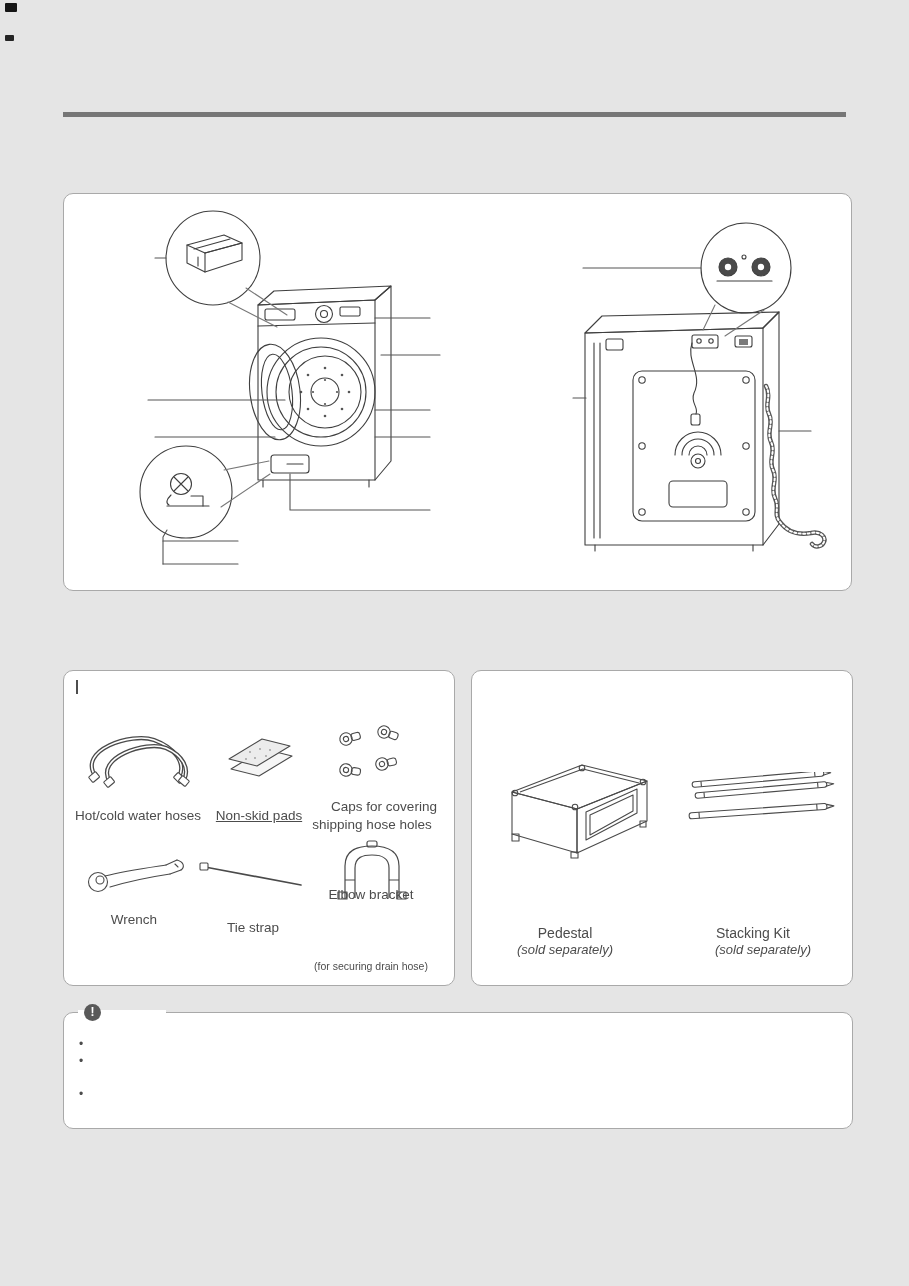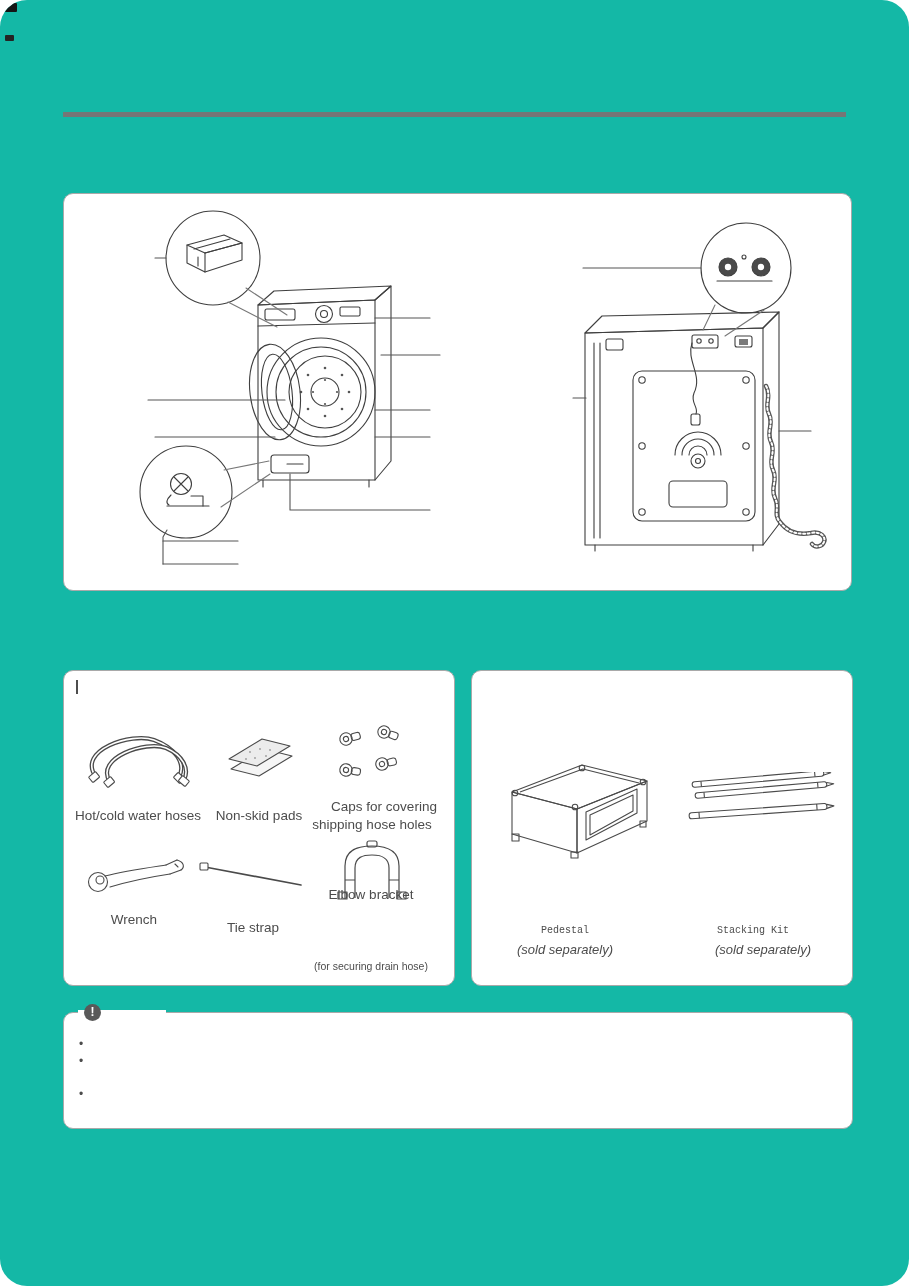--- a/index.html
+++ b/index.html
@@ -1,36 +1,36 @@
 <!DOCTYPE html>
 <html><head>
 <meta charset="utf-8">
 <style>
   * { box-sizing: border-box; margin: 0; padding: 0; }
   html,body { background:#ffffff; }
   body { font-family:"Liberation Sans", sans-serif; color:#4a4a4a; }
-  .page { position:relative; width:909px; height:1286px; background:#14b8a6; overflow:hidden;border-radius:27px; }
+  .page { position:relative; width:909px; height:1286px; background:#e5e5e5; overflow:hidden; }
   .abs { position:absolute; }
 
   .print-mark-1 { left:5px; top:3px; width:12px; height:9px; background:#151515; border-radius:1px; }
   .print-mark-2 { left:5px; top:35px; width:9px; height:6px; background:#242424; border-radius:1px; }
 
   .top-rule { left:63px; top:112px; width:783px; height:5px; background:#767676; }
 
   .box { border:1.5px solid #a9a9a9; border-radius:10px; background:#fff; }
   .diagram-box { left:63px; top:193px; width:789px; height:398px; }
   .acc-box     { left:63px; top:670px; width:392px; height:316px; }
   .opt-box     { left:471px; top:670px; width:382px; height:316px; }
   .note-box    { left:63px; top:1012px; width:790px; height:117px; }
 
   .acc-marker { left:76px; top:680px; width:2px; height:14px; background:#4d4d4d; }
 
   .label { position:absolute; font-size:13.5px; line-height:1.3; color:#4c4c4c;
            text-align:center; transform:translateX(-50%); white-space:nowrap; }
-  .label.big { font-size:10px;font-family:Liberation Mono, monospace; }
+  .label.big { font-size:14px; }
   .label.sub { font-size:13px;font-style:italic; }
   .label.tiny { font-size:10.5px; }
 
   .note-gap { position:absolute; left:14px; top:-3px; width:88px; height:6px; background:#fff; }
   .note-icon { position:absolute; left:20px; top:-9px; width:17px; height:17px; border-radius:50%;
                background:#595959; color:#fff; font-size:12px; font-weight:bold;
                text-align:center; line-height:17px; }
   .bullet-row { position:absolute; left:15px; display:flex; gap:7px; font-size:13px; color:#4c4c4c; }
   .bullet-row .b { font-size:12px; }
 
@@ -268,21 +268,21 @@
       <path d="M12,58 L12,26 C12,9 26,6 39,6 C52,6 66,9 66,26 L66,58"></path>
       <path d="M22,58 L22,28 C22,17 30,15 39,15 C48,15 56,17 56,28 L56,58"></path>
       <rect x="5" y="52" width="9" height="7"></rect>
       <rect x="64" y="52" width="9" height="7"></rect>
       <rect x="34" y="1" width="10" height="6" rx="2"></rect>
       <path d="M12,40 L22,40 M56,40 L66,40"></path>
     </g>
   </svg>
 
   <div class="label" style="left:138px; top:807px;">Hot/cold water hoses</div>
-  <div class="label" style="left:259px; top:807px;">Non-skid pads</div>
+  <div class="label" style="left:259px; top:807px;text-decoration:underline;">Non-skid pads</div>
   <div class="label" style="left:384px; top:798px;">Caps for covering</div>
   <div class="label" style="left:372px; top:816px;">shipping hose holes</div>
   <div class="label" style="left:134px; top:911px;">Wrench</div>
   <div class="label" style="left:253px; top:911px;margin-top:8px;">Tie strap</div>
   <div class="label" style="left:371px; top:886px;text-align:right;">Elbow bracket</div>
   <div class="label tiny" style="left:371px; top:928px;margin-top:32px;">(for securing drain hose)</div>
 
   <div class="abs box opt-box"></div>
 
   <svg class="abs" style="left:487px; top:752px;" width="165" height="108" viewBox="0 0 165 108">

